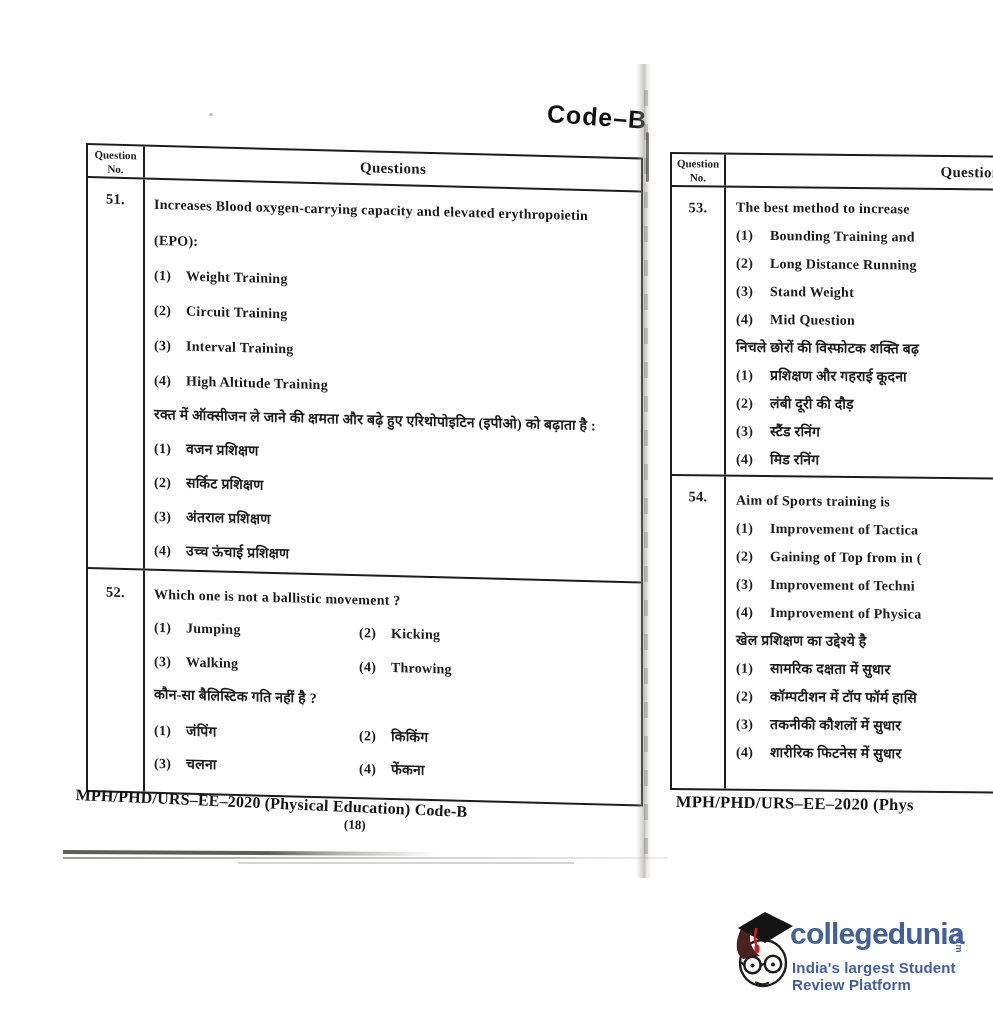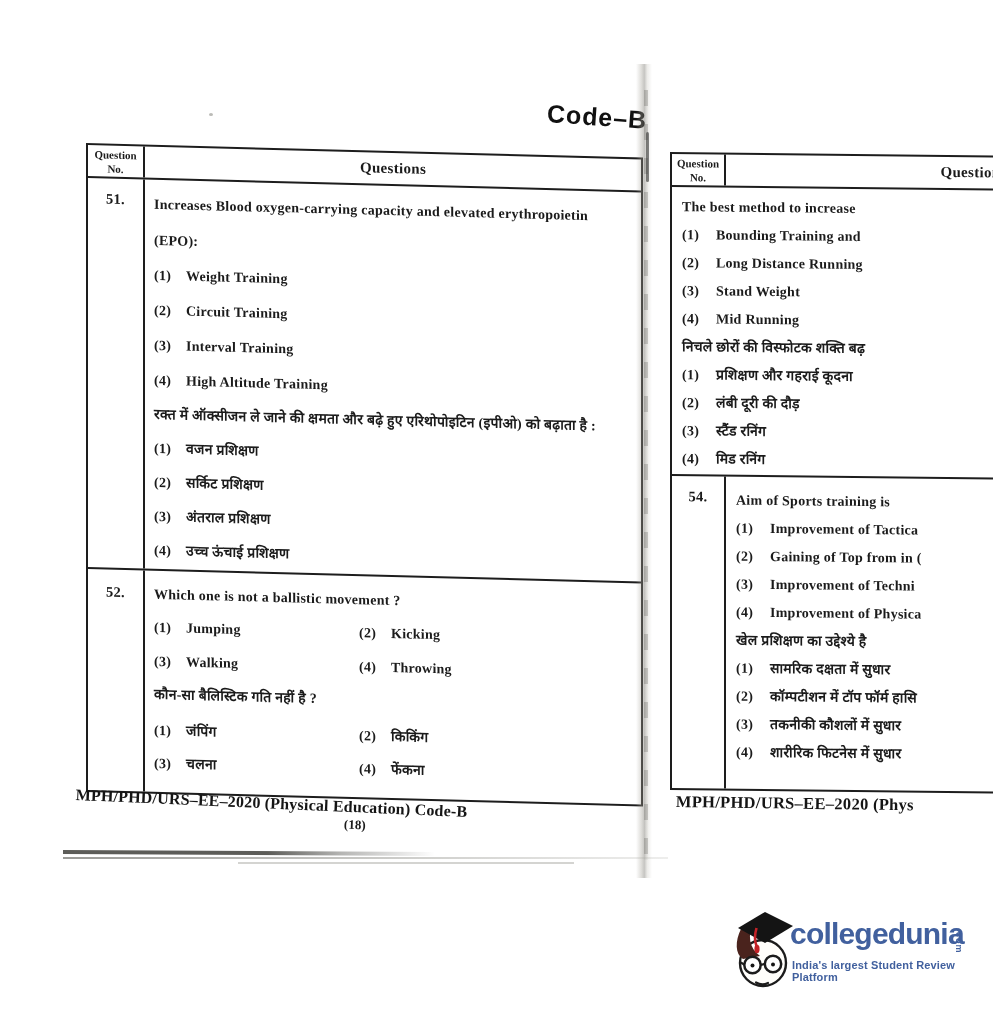--- a/index.html
+++ b/index.html
@@ -80,21 +80,21 @@
   .smudge3{position:absolute;left:238px;top:862px;width:336px;height:2px;background:rgba(132,132,124,.35);}
   .speck1{position:absolute;left:209px;top:113px;width:4px;height:3px;background:rgba(120,120,112,.5);border-radius:50%;}
   .speck2{position:absolute;left:845px;top:372px;width:3px;height:3px;background:rgba(150,150,140,.4);border-radius:50%;}
 
   
   .logo{position:absolute;left:726px;top:900px;width:262px;height:100px;font-family:Liberation Sans, sans-serif;}
   .mascot{position:absolute;left:6px;top:7px;}
   .brand{position:absolute;left:64px;top:17px;font-weight:bold;font-size:30px;letter-spacing:-.8px;}
   .tld{position:absolute;left:228px;top:32px;font-weight:bold;font-size:9px;letter-spacing:1px;
        writing-mode:vertical-rl;}
-  .tagline{position:absolute;left:66px;top:59px;font-weight:bold;font-size:11px;letter-spacing:.15px;}
+  .tagline{position:absolute;left:66px;top:59px;font-weight:bold;font-size:15px;letter-spacing:.15px;}
 </style>
 </head>
 <body>
 
 <div class="canvas">
 
   <div class="code-label">Code–B</div>
 
   <div class="qtable ltable">
     <div class="thead">
@@ -150,26 +150,27 @@
   <div class="qtable rtable">
     <div class="thead">
       <div class="th-no">
         <span>Question</span>
         <span>No.</span>
       </div>
       <div class="th-q">Questions</div>
     </div>
 
     <div class="qrow row-q53">
+      <div class="cell-no">53.</div>
       <div class="cell-body">
         <p class="rq">The best method to increase</p>
         <p class="ropt"><span class="onum">(1)</span><span class="olabel">Bounding Training and</span></p>
         <p class="ropt"><span class="onum">(2)</span><span class="olabel">Long Distance Running</span></p>
         <p class="ropt"><span class="onum">(3)</span><span class="olabel">Stand Weight</span></p>
-        <p class="ropt"><span class="onum">(4)</span><span class="olabel">Mid Running</span></p>
+        <p class="ropt"><span class="onum">(4)</span><span class="olabel">Mid Question</span></p>
         <p class="rhi hindi">निचले छोरों की विस्फोटक शक्ति बढ़</p>
         <p class="rhi hindi"><span class="onum">(1)</span><span class="olabel">प्रशिक्षण और गहराई कूदना</span></p>
         <p class="rhi hindi"><span class="onum">(2)</span><span class="olabel">लंबी दूरी की दौड़</span></p>
         <p class="rhi hindi"><span class="onum">(3)</span><span class="olabel">स्टैंड रनिंग</span></p>
         <p class="rhi hindi"><span class="onum">(4)</span><span class="olabel">मिड रनिंग</span></p>
       </div>
     </div>
 
     <div class="qrow row-q54">
       <div class="cell-no">54.</div>

